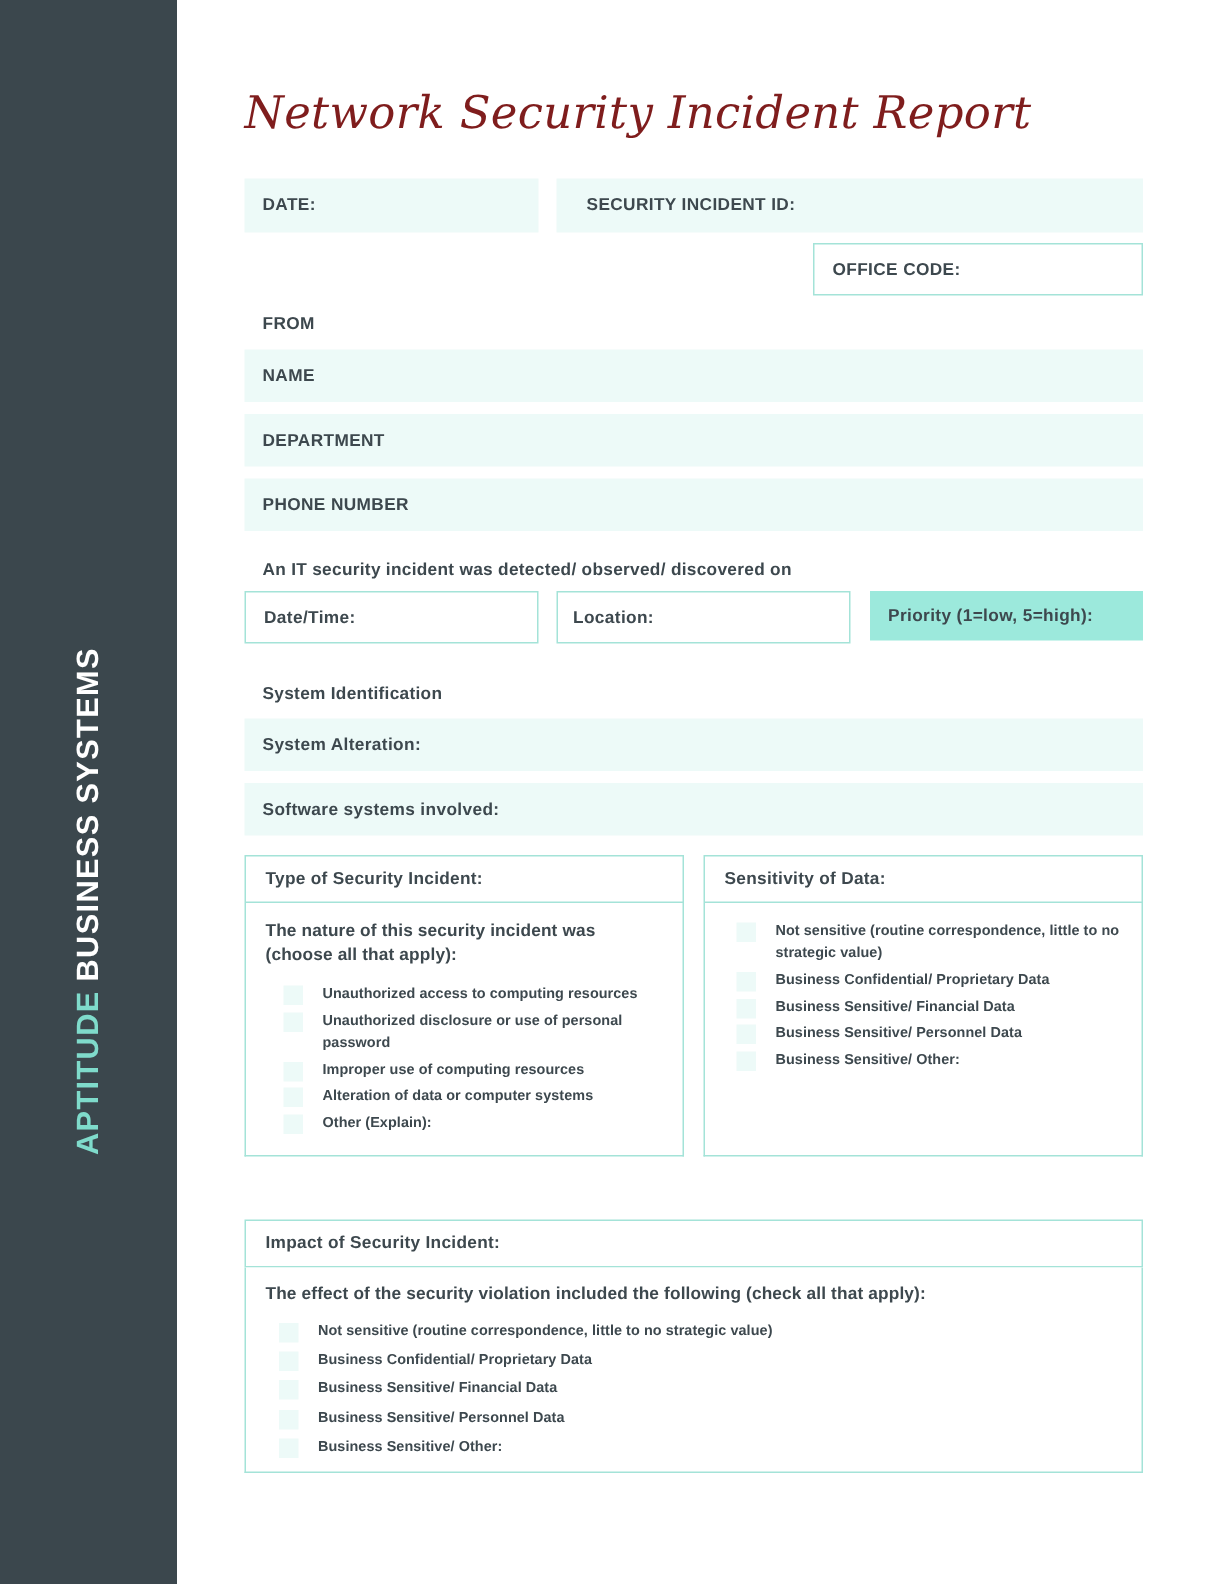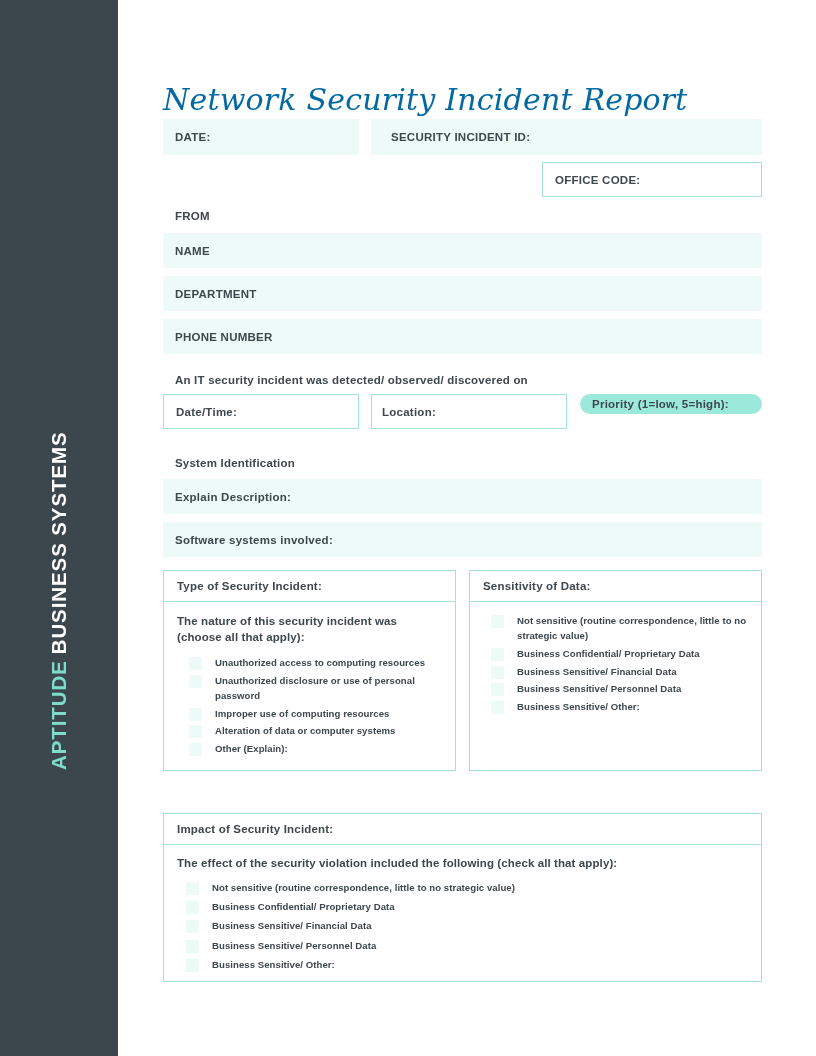--- a/index.html
+++ b/index.html
@@ -54,23 +54,23 @@
     left: 163px;
     top: 0;
     width: 599px;
   }
 
   #page-title {
     font-family: "DejaVu Serif", "Liberation Serif", serif;
     font-style: italic;
     font-weight: normal;
     font-size: 30px;
-    color: #0369a1;
+    color: #7f1d1d;
     margin: 0;
-    padding-top: 83px;
+    padding-top: 59px;
     letter-spacing: 0.2px;
     line-height: 1.1;
   }
 
   
   .fill-box {
     background: #edfaf8;
     box-sizing: border-box;
     display: flex;
     align-items: center;
@@ -147,21 +147,21 @@
   #row-detect {
     position: absolute;
     left: 0; top: 394px;
     width: 599px; height: 35px;
     display: flex;
   }
   #field-datetime { width: 196px; height: 35px; }
   #row-detect .spacer-b { width: 12px; }
   #field-location { width: 196px; height: 35px; padding-left: 10px; }
   #row-detect .spacer-c { width: 13px; }
-  #field-priority { flex: 1; height: 20px; border-radius: 14px; }
+  #field-priority { flex: 1; height: 33px; }
 
   
   #label-sysid {
     position: absolute;
     left: 12px; top: 457px;
     font-size: 11.5px;
     font-weight: bold;
     letter-spacing: 0.2px;
     text-align: center;
   }
@@ -271,21 +271,21 @@
   <div id="label-detected">An IT security incident was detected/ observed/ discovered on</div>
   <div id="row-detect">
     <div id="field-datetime" class="outline-box">Date/Time:</div>
     <div class="spacer-b"></div>
     <div id="field-location" class="outline-box">Location:</div>
     <div class="spacer-c"></div>
     <div id="field-priority" class="solid-box">Priority (1=low, 5=high):</div>
   </div>
 
   <div id="label-sysid">System Identification</div>
-  <div id="field-sysdesc" class="fill-box">Explain Description:</div>
+  <div id="field-sysdesc" class="fill-box">System Alteration:</div>
   <div id="field-software" class="fill-box">Software systems involved:</div>
 
   <div id="panels">
 
     <div class="panel">
       <div class="panel-header">Type of Security Incident:</div>
       <div class="panel-body">
         <div class="panel-intro spaced">The nature of this security incident was (choose all that apply):</div>
         <div class="chk-indent-left">
           <div class="chk-row">

